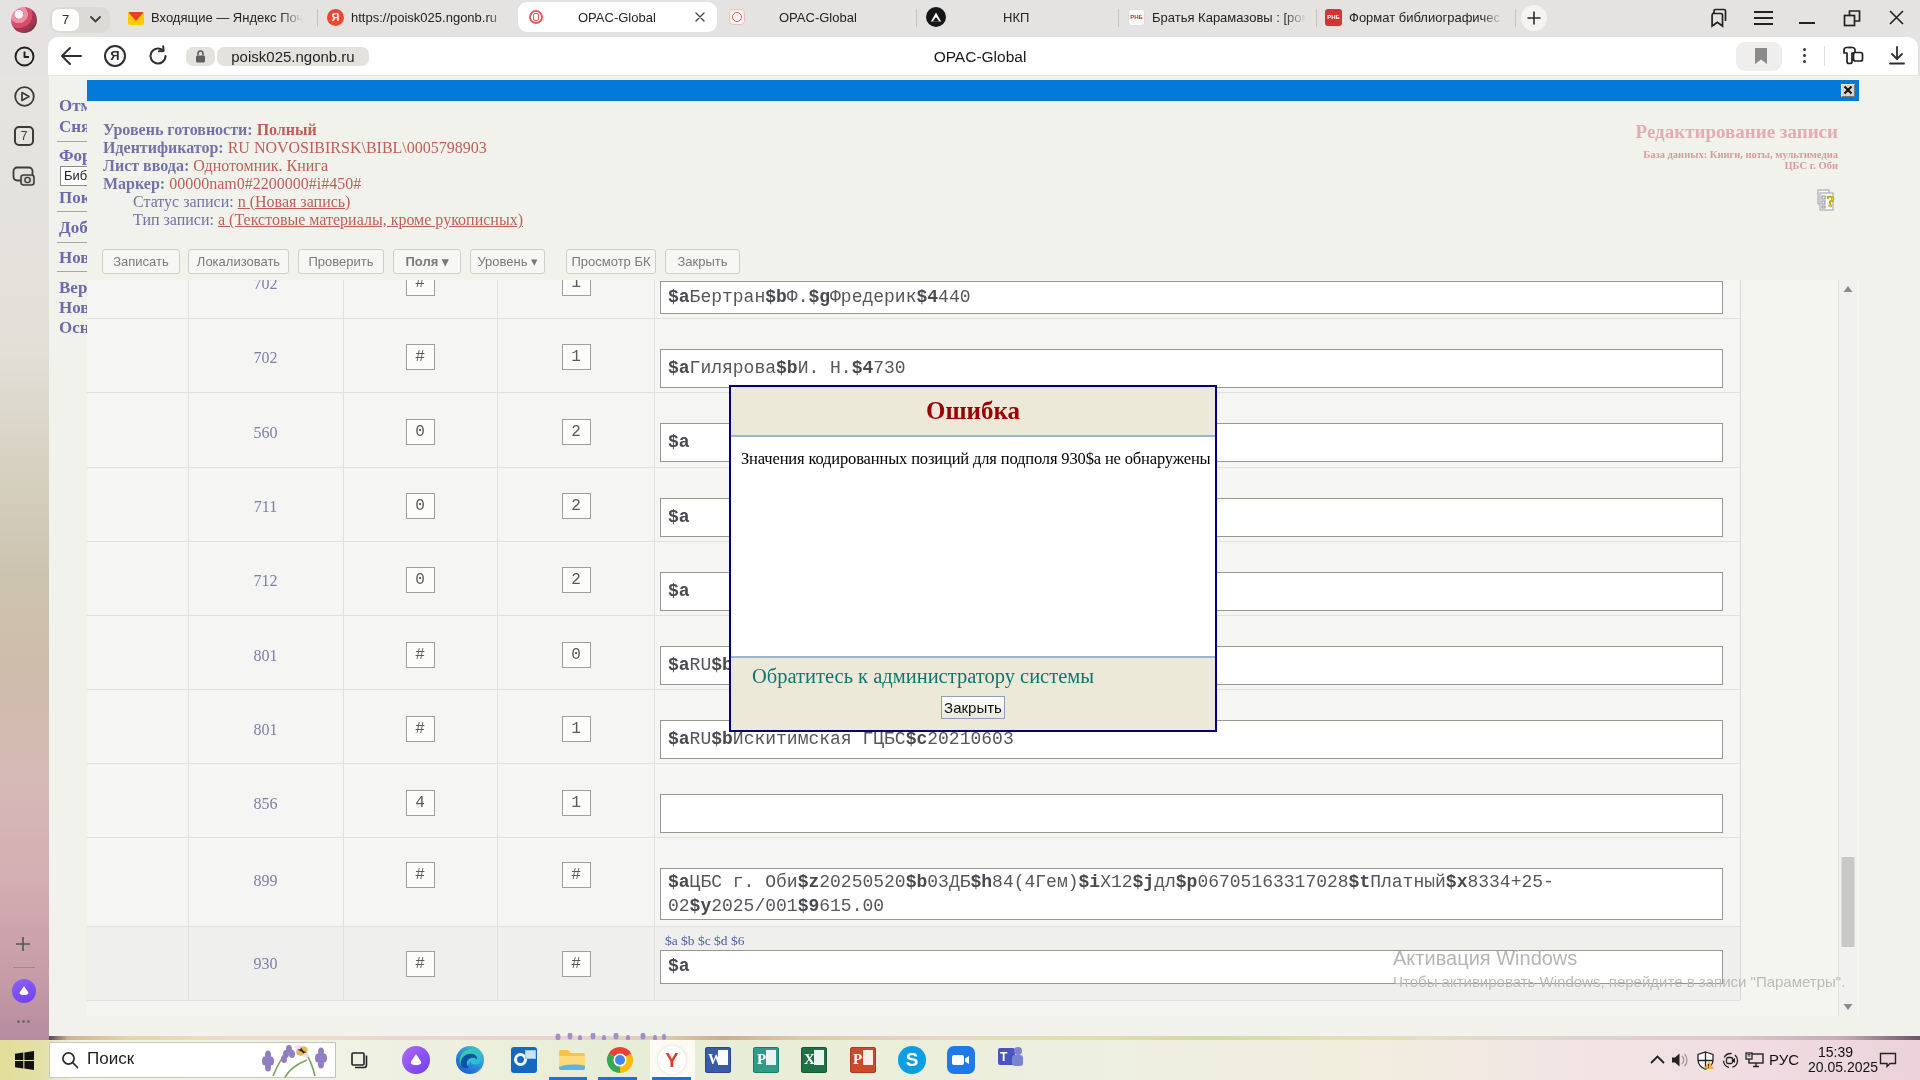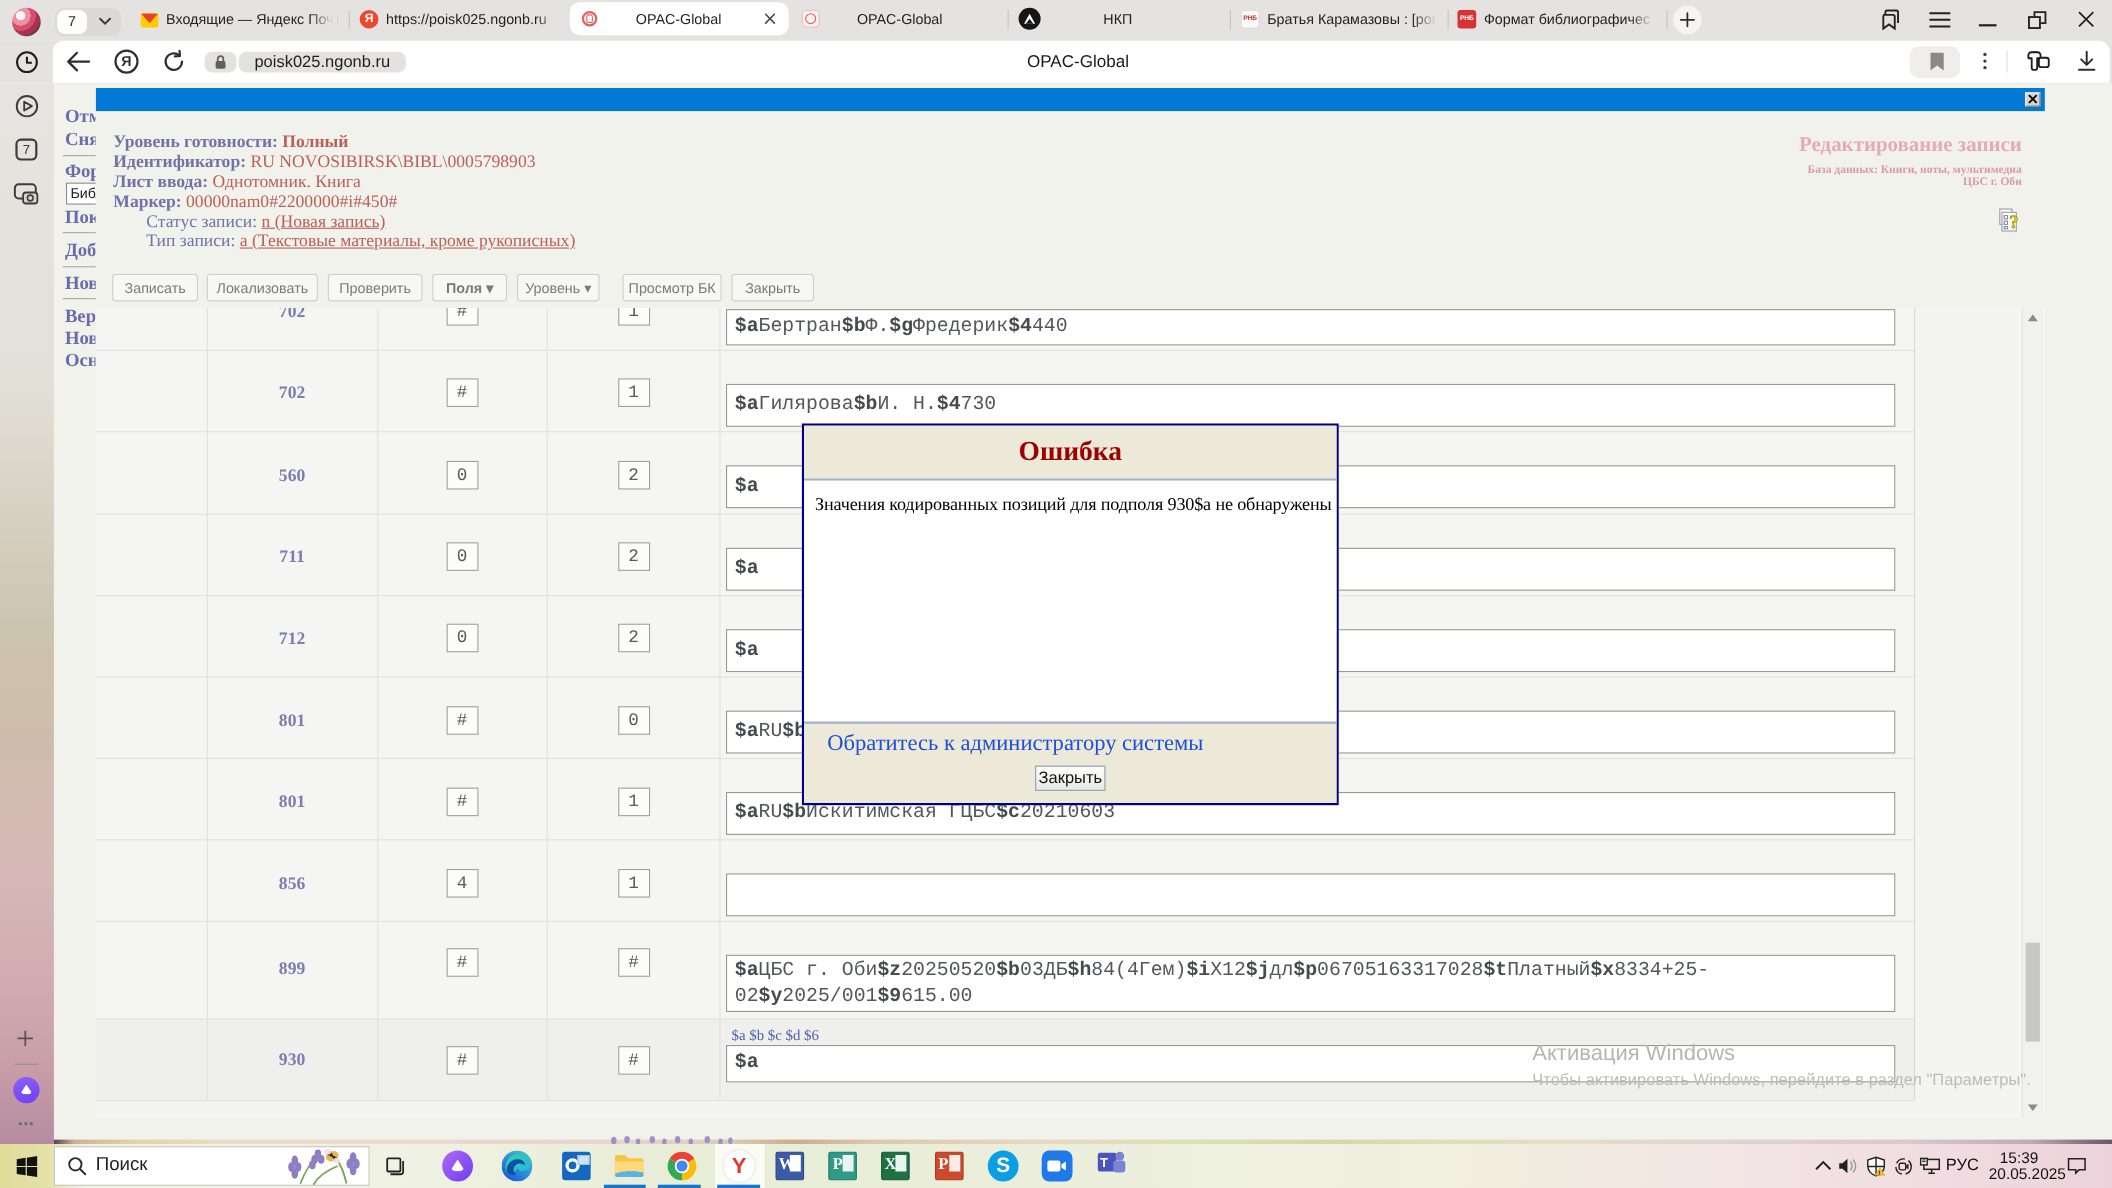--- a/index.html
+++ b/index.html
@@ -6,21 +6,21 @@
        font-family:"Liberation Sans",sans-serif;background:#f2f2ec;}
   .abs{position:absolute;}
   .serif{font-family:"Liberation Serif",serif;}
   .tabtxt{font-size:13px;color:#232323;white-space:nowrap;overflow:hidden;}
   .fade{position:absolute;top:0;bottom:0;width:26px;}
   .menu{font-family:"Liberation Serif",serif;font-weight:bold;font-size:17px;color:#6a6aad;white-space:nowrap;}
   .mrule{position:absolute;left:57px;width:150px;height:1px;background:#a8a8a8;}
   .btn{position:absolute;top:169px;height:25px;box-sizing:border-box;background:#f7f7f5;border:1px solid #cfcfca;
        border-radius:3px;color:#7a7a7a;font-size:13px;text-align:center;line-height:23px;}
   .num{position:absolute;left:188px;width:155px;text-align:center;
-       font-family:"Liberation Serif",serif;font-size:16px;color:#7d7db1;font-weight:bold;}
+       font-family:"Liberation Serif",serif;font-size:16px;color:#7d7db1;}
   .ibox{position:absolute;width:29px;height:26px;box-sizing:border-box;border:1px solid #9f9f9f;background:#fcfcfa;
         font-family:"Liberation Mono",monospace;font-size:16px;color:#5a5a5a;text-align:center;line-height:24px;}
   .inp{position:absolute;left:660px;width:1063px;height:39px;box-sizing:border-box;border:1px solid #98988f;background:#fff;
        font-family:"Liberation Mono",monospace;font-size:18px;color:#54565a;line-height:36px;padding-left:7px;overflow:hidden;white-space:nowrap;}
   .rowline{position:absolute;left:87px;width:1653px;height:1px;background:#e0e0de;}
   b.sf{font-weight:bold;color:#484a4e;}
 </style></head>
 <body>
 
 <div class="abs" id="tabbar" style="left:0;top:0;width:1920px;height:37px;background:#e4e3e1;">
@@ -317,27 +317,27 @@
 </div>
 
 <div class="abs" id="dialog" style="left:729px;top:385px;width:488px;height:347px;box-sizing:border-box;border:2px solid #000080;background:#fff;">
   <div style="height:48px;background:#ece9d8;border-bottom:2px solid #9cb4cd;text-align:center;">
     <span class="serif" style="font-size:25px;font-weight:bold;color:#9c0000;line-height:48px;">Ошибка</span>
   </div>
   <div style="height:219px;background:#fff;">
     <div class="serif" style="font-size:16.5px;color:#000;padding:12px 0 0 10px;white-space:nowrap;letter-spacing:-0.15px;">Значения кодированных позиций для подполя 930$a не обнаружены</div>
   </div>
   <div style="height:72px;background:#ece9d8;border-top:2px solid #9cb4cd;position:relative;">
-    <div class="serif" style="font-size:20.5px;color:#1d4ed8;padding:7px 0 0 21px;">Обратитесь к администратору системы</div>
+    <div class="serif" style="font-size:20.5px;color:#0f766e;padding:7px 0 0 21px;">Обратитесь к администратору системы</div>
     <div style="position:absolute;left:50%;transform:translateX(-50%);top:38px;width:64px;height:23px;background:linear-gradient(#fdfdfc,#e9e9e2);border:1px solid #8da0b8;box-sizing:border-box;text-align:center;font-size:15px;line-height:21px;color:#111;">Закрыть</div>
   </div>
 </div>
 
 <div class="abs" style="left:1393px;top:947px;font-size:20px;color:#b5b5b3;">Активация Windows</div>
-<div class="abs" style="left:1393px;top:973px;font-size:15px;color:#bbbbb9;">Чтобы активировать Windows, перейдите в раздел "Параметры".</div>
+<div class="abs" style="left:1393px;top:973px;font-size:15px;color:#bbbbb9;">Чтобы активировать Windows, перейдите в записи "Параметры".</div>
 
 <div class="abs" id="taskbar" style="left:0;top:1040px;width:1920px;height:40px;
   background:linear-gradient(90deg,#e0dd99 0%,#e4e1a8 2.2%,#f1f3e3 4%,#f0f2e4 18%,#e8edd6 32%,#eaeeda 48%,#eef0e0 58%,#f1eede 70%,#f2e5e4 82%,#f0dce2 92%,#ecd2da 100%);">
 
   <svg class="abs" style="left:15px;top:11px;" width="19" height="19" viewBox="0 0 19 19">
     <path d="M0 2.8 L8.3 1.6 V8.9 H0 Z M9.4 1.4 L19 0 V8.9 H9.4 Z M0 10 H8.3 V17.4 L0 16.2 Z M9.4 10 H19 V19 L9.4 17.6 Z" fill="#111"></path>
   </svg>
 
   <div class="abs" style="left:49px;top:2px;width:287px;height:36px;background:#ffffff;border:1px solid #c4c4c0;box-sizing:border-box;"></div>
   <svg class="abs" style="left:61px;top:11px;" width="18" height="18" viewBox="0 0 18 18">

